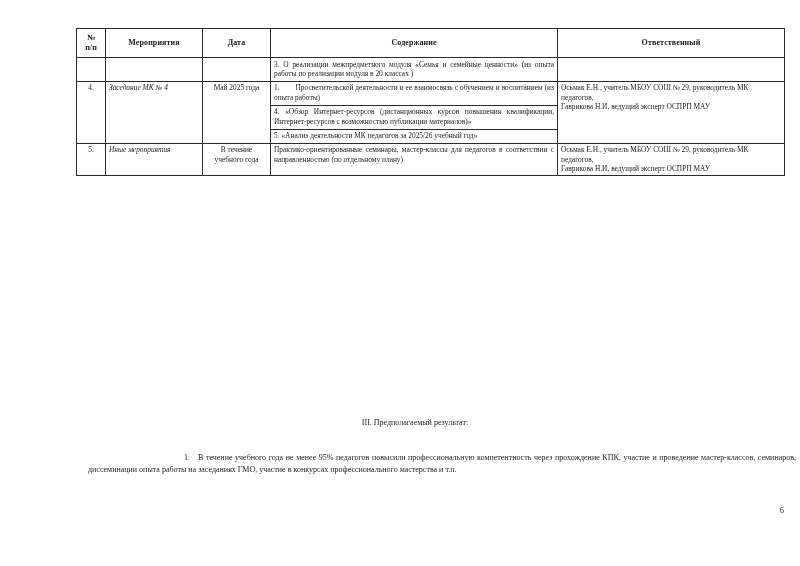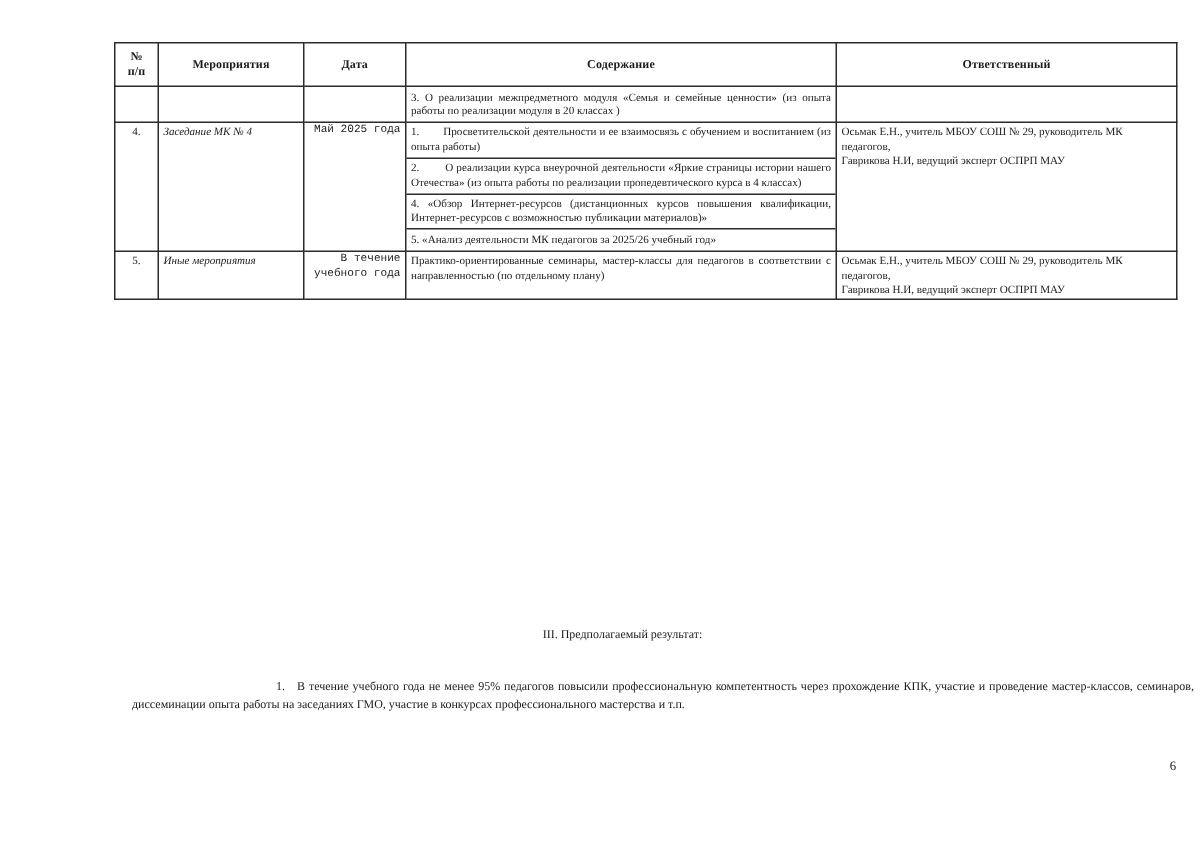--- a/index.html
+++ b/index.html
@@ -53,21 +53,21 @@
   }
 
   col.c-num   { width: 29px; }
   col.c-event { width: 97px; }
   col.c-date  { width: 68px; }
   col.c-cont  { width: 287px; }
   col.c-resp  { width: 227px; }
 
   .cell-num   { text-align: center; vertical-align: top; padding-top: 2px; }
   .cell-event { text-align: left; font-style: italic; }
-  .cell-date  { text-align: right; font-family: Liberation Mono, monospace; }
+  .cell-date  { text-align: center; }
   .cell-cont  { text-align: justify; text-justify: inter-word; hyphens: none; margin-left: 28px; }
   .cell-resp  { text-align: justify; text-justify: inter-word; }
   .cell-resp.nojust { text-align: left; }
 
   
   .sub-table {
     width: 100%;
     border-collapse: collapse;
     table-layout: fixed;
   }
@@ -167,23 +167,20 @@
         <td class="cell-num">4.</td>
         <td class="cell-event">Заседание МК № 4</td>
         <td class="cell-date">Май 2025 года</td>
         <td class="host">
           <table class="sub-table">
             <tbody>
                 <tr>
               <td>1.&nbsp;&nbsp;&nbsp;&nbsp;&nbsp;&nbsp;&nbsp; Просветительской деятельности и ее взаимосвязь с обучением и воспитанием (из опыта работы)</td>
             </tr>
             <tr>
-              <td>2.&nbsp;&nbsp;&nbsp;&nbsp;&nbsp;&nbsp;&nbsp; О реализации курса внеурочной деятельности «Яркие страницы истории нашего Отечества» (из опыта работы по реализации пропедевтического курса в 4 классах)</td>
-            </tr>
-            <tr>
               <td>4. «Обзор Интернет-ресурсов (дистанционных курсов повышения квалификации, Интернет-ресурсов с возможностью публикации материалов)»</td>
             </tr>
             <tr>
               <td>5. «Анализ деятельности МК педагогов за 2025/26 учебный год»</td>
             </tr>
           </tbody>
             </table>
         </td>
         <td class="cell-resp nojust" style="white-space: pre-line;">Осьмак Е.Н., учитель МБОУ СОШ № 29, руководитель МК педагогов,
 Гаврикова Н.И, ведущий эксперт ОСПРП МАУ</td>

